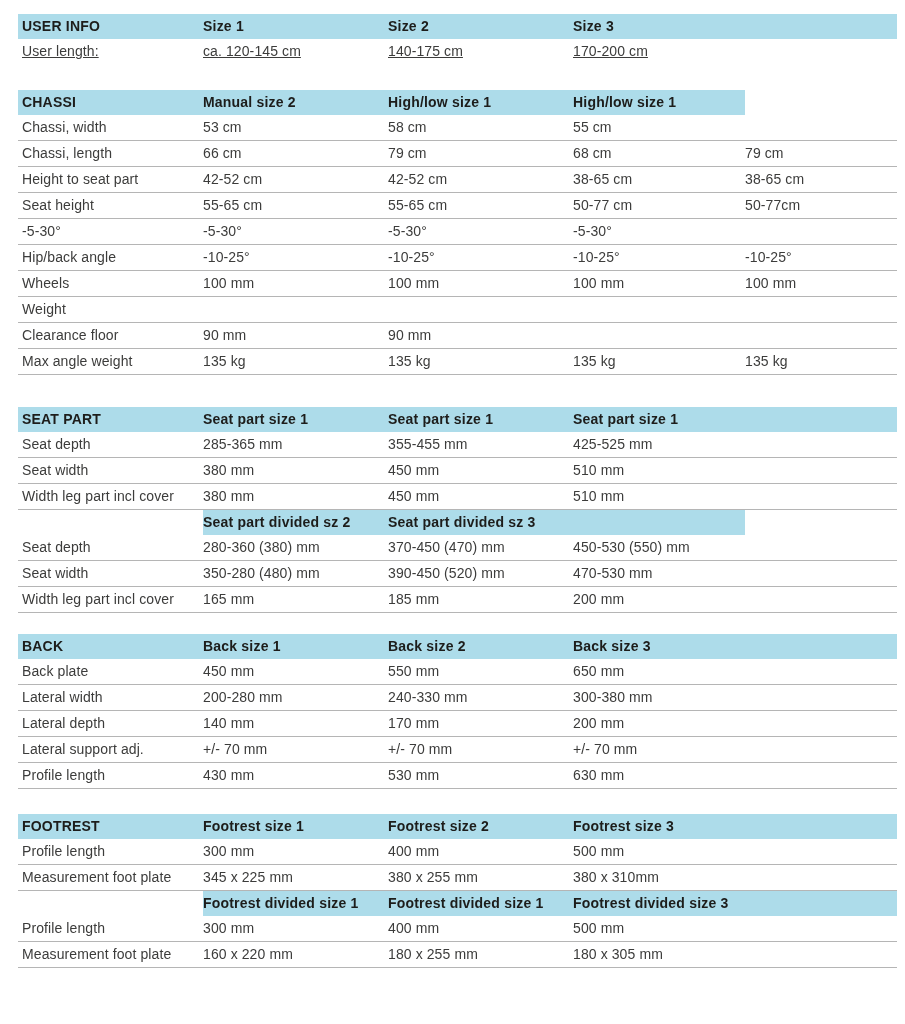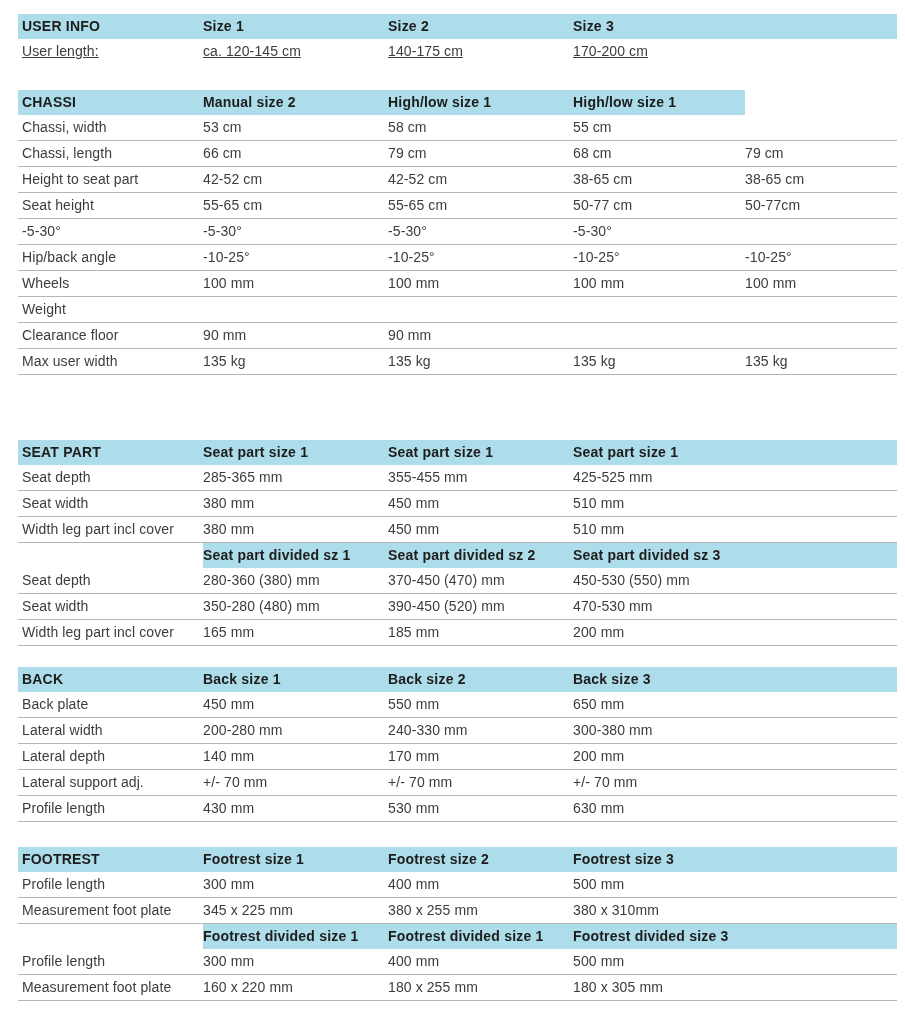--- a/index.html
+++ b/index.html
@@ -39,21 +39,21 @@
     font-size: 14px;
     color: var(--body-text);
     border-bottom: 1px solid var(--line);
     letter-spacing: 0.1px;
   }
   .row .cell { white-space: nowrap; overflow: hidden; }
   .row .cell:first-child { padding-left: 4px; }
 
   .section-user-info { margin-bottom: 25px; }
   .section-user-info .row { border-bottom: none; text-decoration: underline; }
-  .section-chassi { margin-bottom: 65px; }
+  .section-chassi { margin-bottom: 32px; }
   .section-seat-part { margin-bottom: 21px; }
   .section-back { margin-bottom: 25px; }
   .section-footrest { margin-bottom: 0; }
 </style>
 </head>
 <body>
 
 <div class="sheet">
   <div id="tables">
       <div class="section section-user-info">
@@ -134,21 +134,21 @@
           <div class="cell"></div>
         </div>
         <div class="grid-row row">
           <div class="cell">Clearance floor</div>
           <div class="cell">90 mm</div>
           <div class="cell">90 mm</div>
           <div class="cell"></div>
           <div class="cell"></div>
         </div>
         <div class="grid-row row">
-          <div class="cell">Max user width</div>
+          <div class="cell">Max angle weight</div>
           <div class="cell">135 kg</div>
           <div class="cell">135 kg</div>
           <div class="cell">135 kg</div>
           <div class="cell">135 kg</div>
         </div>
       </div>
       <div class="section section-seat-part">
         <div class="grid-row band">
           <div class="cell">SEAT PART</div>
           <div class="cell">Seat part size 1</div>
@@ -172,21 +172,20 @@
         </div>
         <div class="grid-row row">
           <div class="cell">Width leg part incl cover</div>
           <div class="cell">380 mm</div>
           <div class="cell">450 mm</div>
           <div class="cell">510 mm</div>
           <div class="cell"></div>
         </div>
         <div class="grid-row band indent">
           <div class="cell"></div>
-          <div class="cell">Seat part divided sz 1</div>
           <div class="cell">Seat part divided sz 2</div>
           <div class="cell">Seat part divided sz 3</div>
           <div class="cell"></div>
         </div>
         <div class="grid-row row">
           <div class="cell">Seat depth</div>
           <div class="cell">280-360 (380) mm</div>
           <div class="cell">370-450 (470) mm</div>
           <div class="cell">450-530 (550) mm</div>
           <div class="cell"></div>

